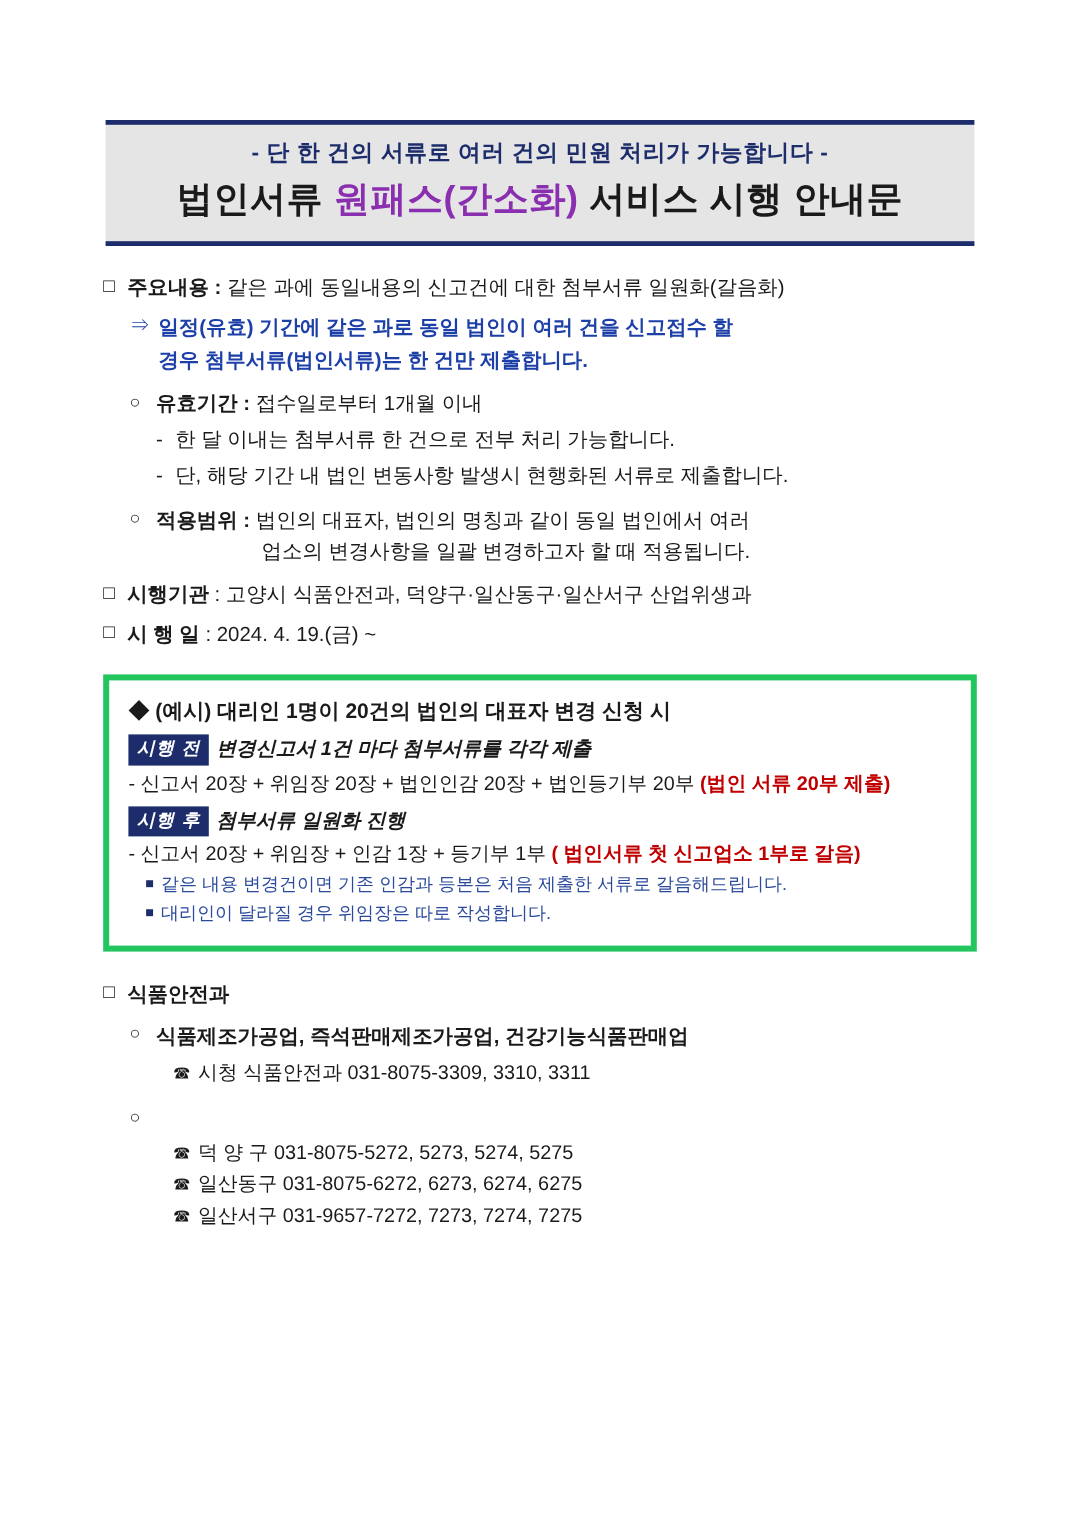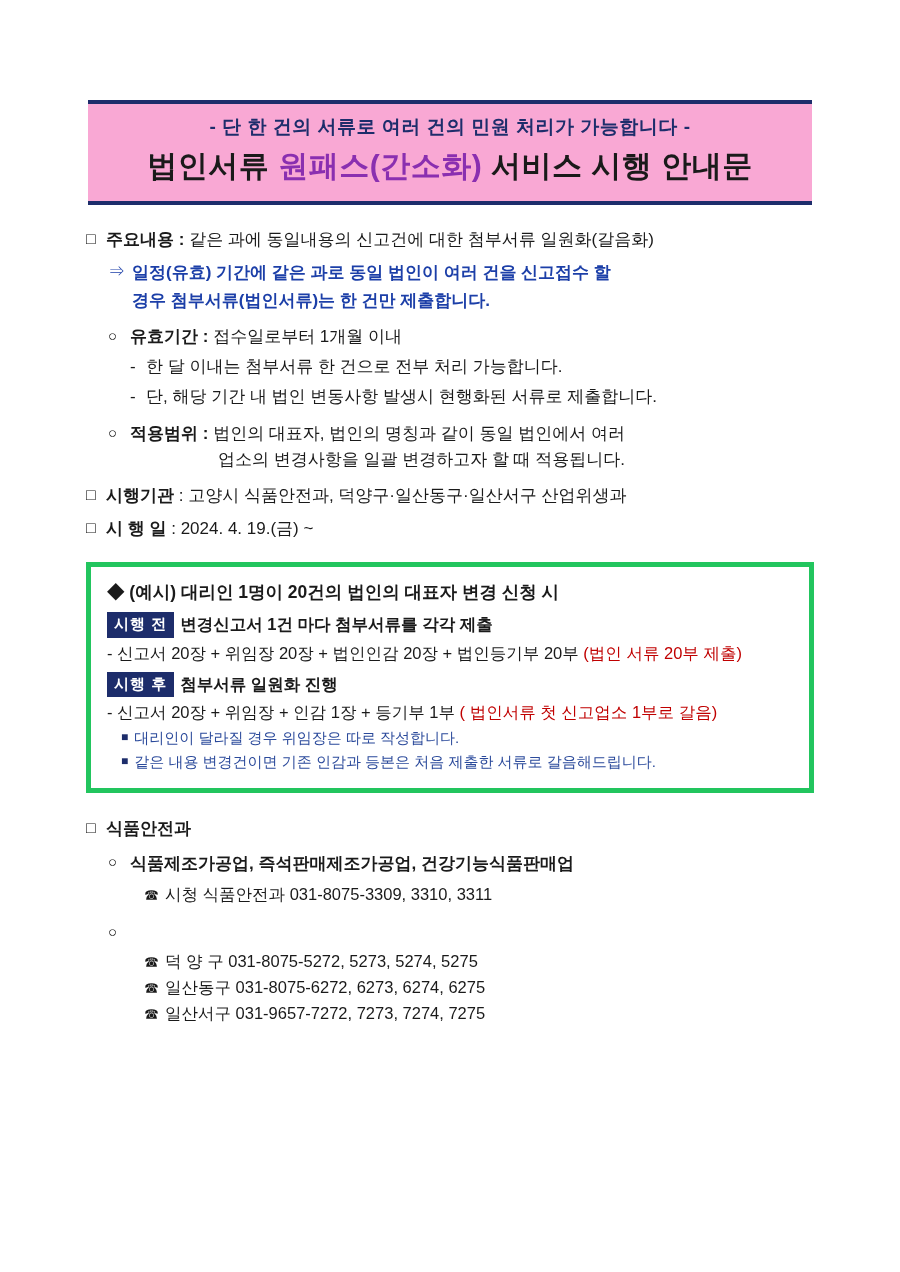--- a/index.html
+++ b/index.html
@@ -19,21 +19,21 @@
     width: 900px;
     height: 1272px;
     padding: 0;
     box-sizing: border-box;
     position: relative;
   }
 
   
   .banner {
     margin: 100px 88px 0 88px;
-    background: #f9a8d4;
+    background: #e5e5e5;
     border-top: 4px solid #1d2d6b;
     border-bottom: 4px solid #1d2d6b;
     text-align: center;
     padding: 10px 0 14px 0;
   }
   .banner-sub {
     font-size: 19px;
     font-weight: bold;
     color: #1d2d6b;
     letter-spacing: 0.5px;
@@ -128,24 +128,25 @@
     vertical-align: 1px;
   }
   .ex-line {
     margin: 3px 0 6px 0;
     font-size: 16.5px;
   }
   .ex-head {
     margin-top: 6px;
     font-weight: bold;
     font-size: 16.5px;
+    font-style: italic;
   }
   .red {
     color: #c00000;
-    font-weight: normal;
+    font-weight: bold;
   }
   .ex-sub {
     color: #1c3fa8;
     font-style: italic;
     font-size: 15px;
     margin: 2px 0 8px 120px;
   }
   .note {
     color: #2b4a9b;
     font-size: 15px;
@@ -264,24 +265,24 @@
     </div>
 
     <div class="ex-head">
       <span class="tag">시행 후</span><span>첨부서류 일원화 진행</span>
     </div>
     <div class="ex-line" style="margin-bottom:0;">
       <span>- 신고서 20장 + 위임장 + 인감 1장 + 등기부 1부 </span><span class="red">( 법인서류 첫 신고업소 1부로 갈음)</span>
     </div>
 
     <div class="note">
+      <span class="sq">■</span><span>같은 내용 변경건이면 기존 인감과 등본은 처음 제출한 서류로 갈음해드립니다.</span>
+    </div>
+    <div class="note">
       <span class="sq">■</span><span>대리인이 달라질 경우 위임장은 따로 작성합니다.</span>
-    </div>
-    <div class="note">
-      <span class="sq">■</span><span>같은 내용 변경건이면 기존 인감과 등본은 처음 제출한 서류로 갈음해드립니다.</span>
     </div>
   </div>
 
   <div class="contact">
     <div class="row" style="margin-bottom:8px;">
       <span class="bullet-sq">□</span>
       <span class="lbl-bold">식품안전과</span>
     </div>
 
     <div class="row indent1">

